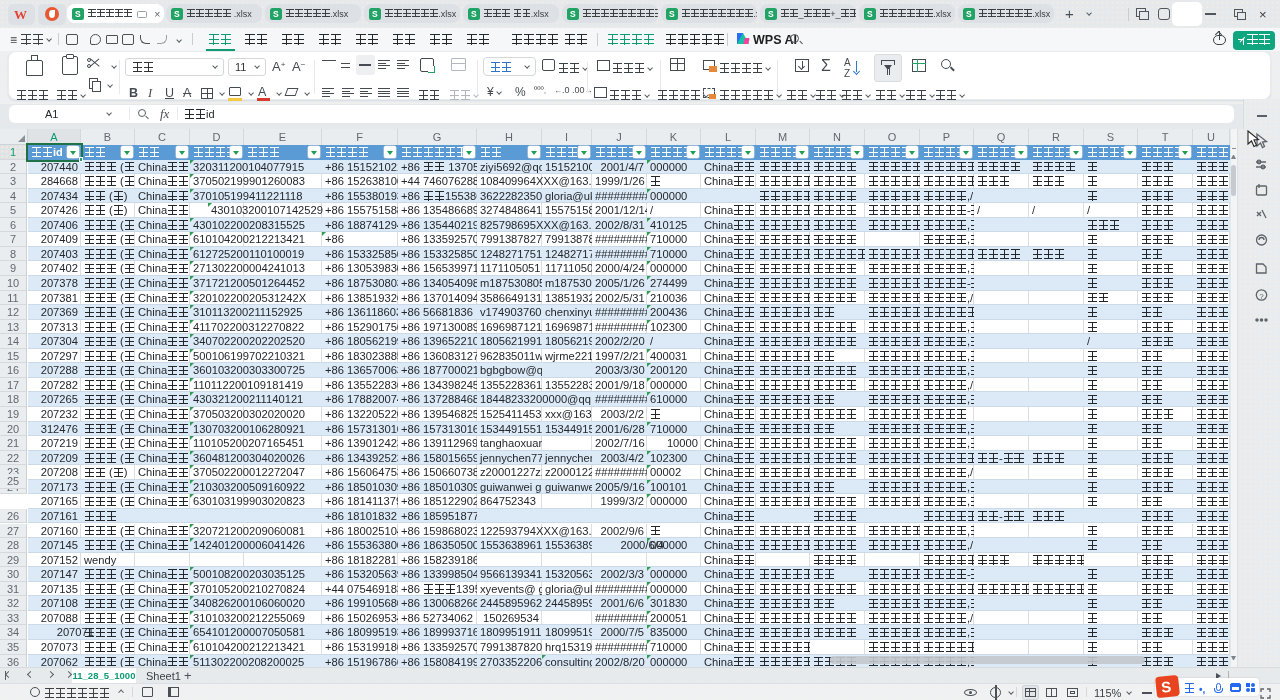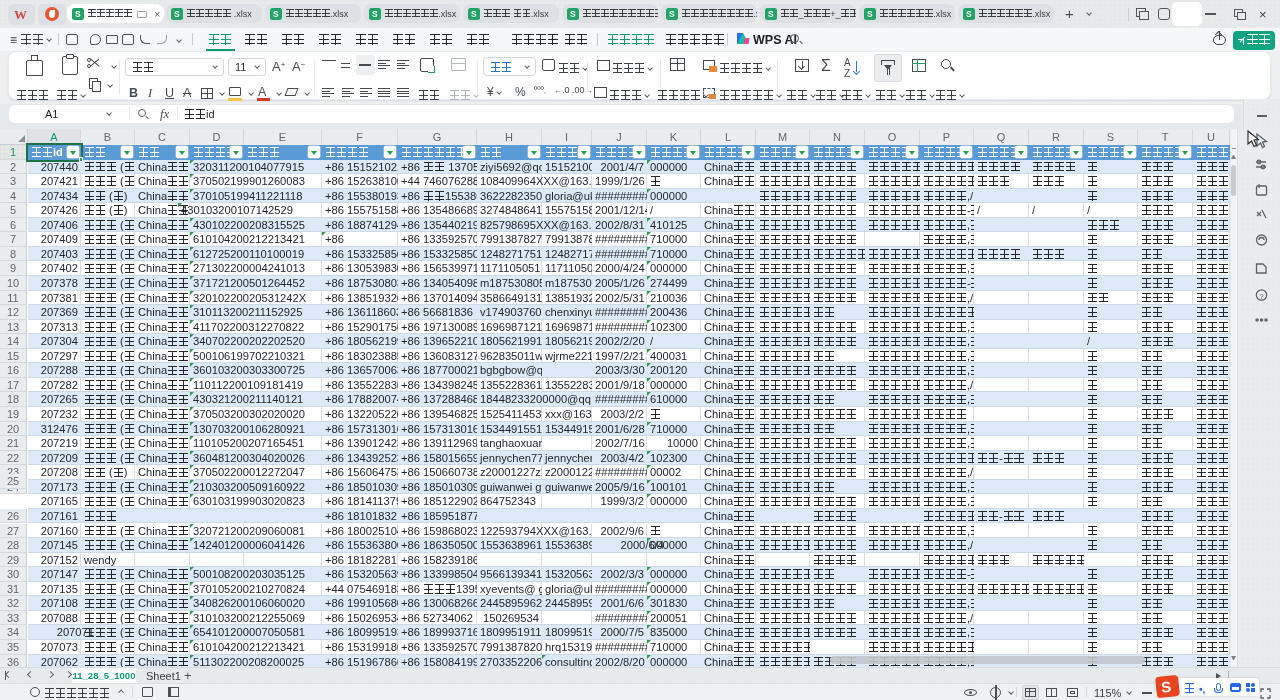--- a/index.html
+++ b/index.html
@@ -340,21 +340,21 @@
 <div class="cell" style="left:782px;width:55px"><i></i><i></i><i></i><i></i></div>
 <div class="cell" style="left:837px;width:55px"><i></i><i></i><i></i><i></i><i></i></div>
 <div class="cell" style="left:892px;width:54px"><i></i><i></i><i></i><i></i><i></i>,</div>
 <div class="cell" style="left:946px;width:55px"><i></i><i></i><i></i><i></i></div>
 <div class="cell" style="left:1001px;width:55px"><i></i><i></i><i></i><i></i></div>
 <div class="cell" style="left:1056px;width:54px"><i></i></div>
 <div class="cell" style="left:1110px;width:55px"><i></i><i></i><i></i></div>
 <div class="cell" style="left:1165px;width:37px"><i></i><i></i><i></i></div>
 </div>
 <div class="row" style="top:45.06px;height:14.56px;background-color:#fff;background-image:linear-gradient(90deg,transparent 0px 52px,#DCDFE2 52px 53px,transparent 53px 106px,#DCDFE2 106px 107px,transparent 107px 161px,#DCDFE2 161px 162px,transparent 162px 215px,#DCDFE2 215px 216px,transparent 216px 293px,#DCDFE2 293px 294px,transparent 294px 369px,#DCDFE2 369px 370px,transparent 370px 448px,#DCDFE2 448px 449px,transparent 449px 513px,#DCDFE2 513px 514px,transparent 514px 563px,#DCDFE2 563px 564px,transparent 564px 618px,#DCDFE2 618px 619px,transparent 619px 672px,#DCDFE2 672px 673px,transparent 673px 727px,#DCDFE2 727px 728px,transparent 728px 781px,#DCDFE2 781px 782px,transparent 782px 836px,#DCDFE2 836px 837px,transparent 837px 891px,#DCDFE2 891px 892px,transparent 892px 945px,#DCDFE2 945px 946px,transparent 946px 1000px,#DCDFE2 1000px 1001px,transparent 1001px 1055px,#DCDFE2 1055px 1056px,transparent 1056px 1109px,#DCDFE2 1109px 1110px,transparent 1110px 1164px,#DCDFE2 1164px 1165px,transparent 1165px 1201px,#DCDFE2 1201px 1202px);border-bottom:1px solid #CBD9E9">
-<div class="cell r" style="left:0px;width:53px">207421</div>
+<div class="cell r" style="left:0px;width:53px">284668</div>
 <div class="cell" style="left:53px;width:54px"><i></i><i></i><i></i> (<i></i>)</div>
 <div class="cell" style="left:107px;width:55px">China<i></i><i></i></div>
 <div class="cell corner" style="left:162px;width:132px">370502199901260083</div>
 <div class="cell" style="left:294px;width:76px">+86 152638106</div>
 <div class="cell" style="left:370px;width:79px">+44 7460762888</div>
 <div class="cell" style="left:449px;width:115px">108409964XXX@163.co</div>
 <div class="cell r" style="left:564px;width:55px">1999/1/26</div>
 <div class="cell" style="left:619px;width:54px"><i></i></div>
 <div class="cell" style="left:673px;width:55px">China<i></i><i></i></div>
 <div class="cell" style="left:728px;width:54px"><i></i><i></i><i></i><i></i><i></i></div>
@@ -383,21 +383,21 @@
 <div class="cell" style="left:837px;width:55px"><i></i><i></i><i></i><i></i><i></i></div>
 <div class="cell" style="left:892px;width:54px"><i></i><i></i><i></i><i></i>,/</div>
 <div class="cell" style="left:1056px;width:54px"><i></i></div>
 <div class="cell" style="left:1110px;width:55px"><i></i><i></i><i></i></div>
 <div class="cell" style="left:1165px;width:37px"><i></i><i></i><i></i></div>
 </div>
 <div class="row" style="top:74.18px;height:14.56px;background-color:#fff;background-image:linear-gradient(90deg,transparent 0px 52px,#DCDFE2 52px 53px,transparent 53px 106px,#DCDFE2 106px 107px,transparent 107px 161px,#DCDFE2 161px 162px,transparent 162px 215px,#DCDFE2 215px 216px,transparent 216px 293px,#DCDFE2 293px 294px,transparent 294px 369px,#DCDFE2 369px 370px,transparent 370px 448px,#DCDFE2 448px 449px,transparent 449px 513px,#DCDFE2 513px 514px,transparent 514px 563px,#DCDFE2 563px 564px,transparent 564px 618px,#DCDFE2 618px 619px,transparent 619px 672px,#DCDFE2 672px 673px,transparent 673px 727px,#DCDFE2 727px 728px,transparent 728px 781px,#DCDFE2 781px 782px,transparent 782px 836px,#DCDFE2 836px 837px,transparent 837px 891px,#DCDFE2 891px 892px,transparent 892px 945px,#DCDFE2 945px 946px,transparent 946px 1000px,#DCDFE2 1000px 1001px,transparent 1001px 1055px,#DCDFE2 1055px 1056px,transparent 1056px 1109px,#DCDFE2 1109px 1110px,transparent 1110px 1164px,#DCDFE2 1164px 1165px,transparent 1165px 1201px,#DCDFE2 1201px 1202px);border-bottom:1px solid #CBD9E9">
 <div class="cell r" style="left:0px;width:53px">207426</div>
 <div class="cell" style="left:53px;width:54px"><i></i><i></i> (<i></i>)</div>
 <div class="cell" style="left:107px;width:55px">China<i></i><i></i></div>
-<div class="cell corner" style="left:150px;width:132px">430103200107142529</div>
+<div class="cell corner" style="left:180px;width:132px">430103200107142529</div>
 <div class="cell" style="left:294px;width:76px">+86 155751588</div>
 <div class="cell" style="left:370px;width:79px">+86 13548668953</div>
 <div class="cell" style="left:449px;width:65px">3274848641</div>
 <div class="cell" style="left:514px;width:50px">1557515886</div>
 <div class="cell r" style="left:564px;width:55px">2001/12/14</div>
 <div class="cell" style="left:619px;width:54px">/</div>
 <div class="cell" style="left:673px;width:55px">China<i></i><i></i></div>
 <div class="cell" style="left:728px;width:54px"><i></i><i></i><i></i><i></i><i></i></div>
 <div class="cell" style="left:782px;width:55px"><i></i><i></i><i></i><i></i></div>
 <div class="cell" style="left:837px;width:55px"><i></i><i></i><i></i><i></i><i></i></div>

